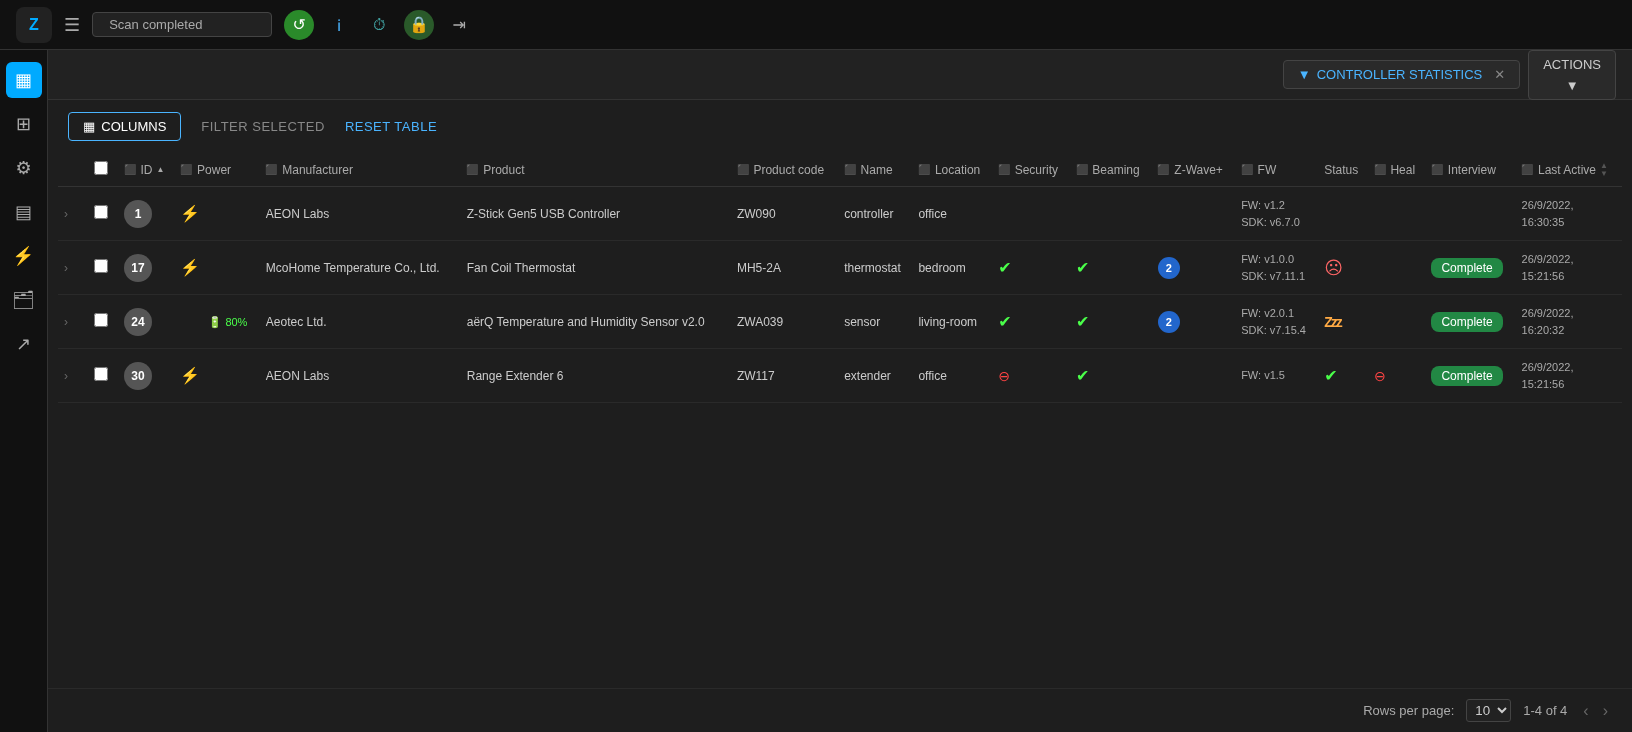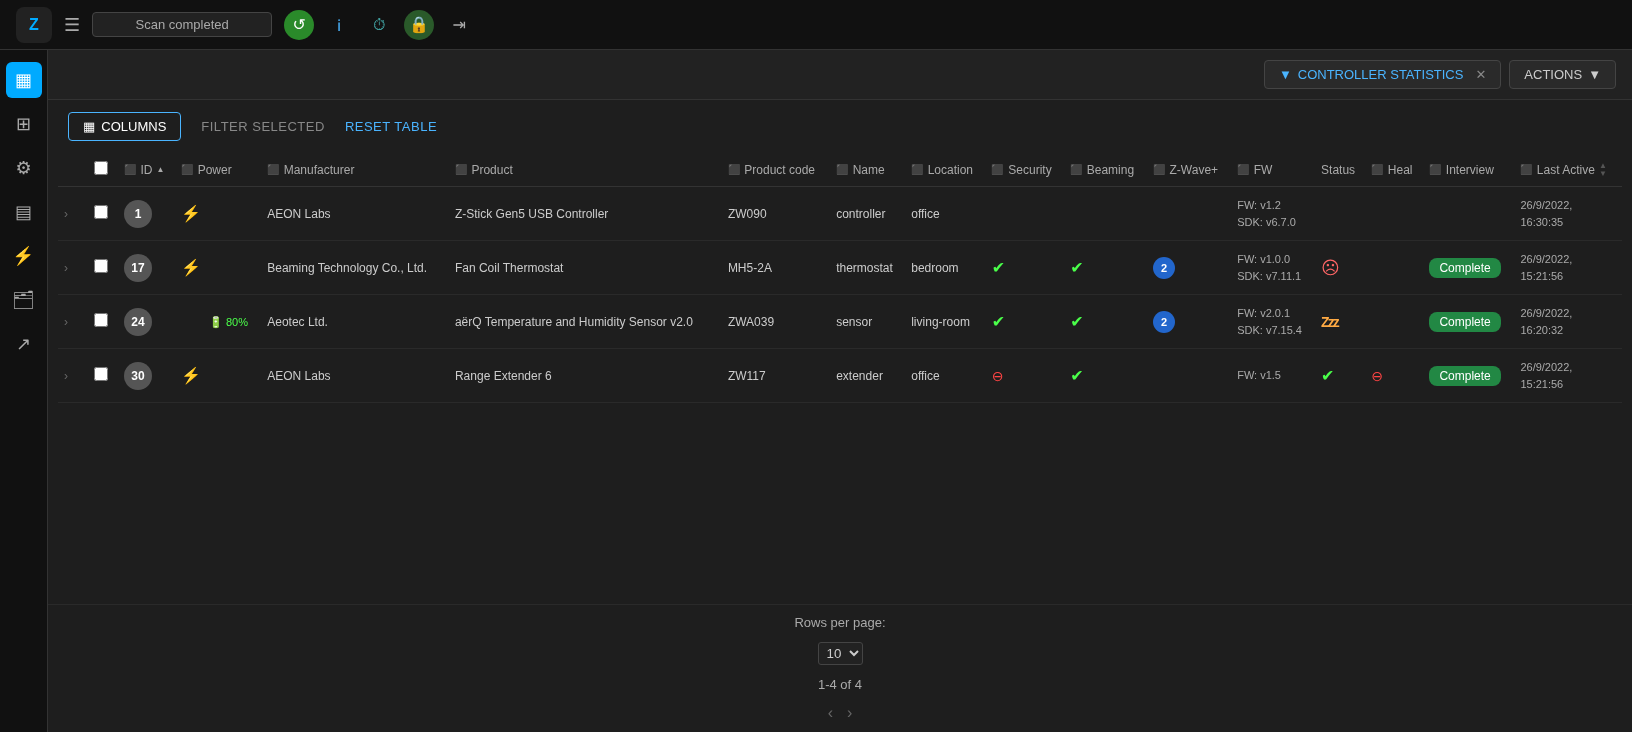--- a/index.html
+++ b/index.html
@@ -27,21 +27,21 @@
     .topbar-menu-icon { color: #aaa; font-size: 18px; cursor: pointer; }
     .topbar-title { color: #fff; font-size: 18px; font-weight: 400; flex: 1; }
     .topbar-scan-box {
       background: #222;
       border: 1px solid #444;
       border-radius: 4px;
       padding: 4px 16px;
       color: #aaa;
       font-size: 13px;
       min-width: 180px;
-      text-align: center;
+      text-align: left;
     }
     .topbar-icons { display: flex; gap: 10px; align-items: center; }
     .topbar-icon-btn {
       width: 30px; height: 30px;
       border-radius: 50%;
       display: flex; align-items: center; justify-content: center;
       cursor: pointer;
       font-size: 16px;
     }
     .topbar-icon-btn.green { background: #2a8a2a; color: #fff; }
@@ -105,20 +105,21 @@
     }
     .header-btn.stats {
       color: #4ab4ff;
       border: 1px solid #444;
       background: #2a2a2a;
     }
     .header-btn.actions {
       color: #ccc;
       border: 1px solid #444;
       background: #2a2a2a;
+      flex-direction: column;
     }
 
     
     .toolbar {
       display: flex;
       align-items: center;
       gap: 20px;
       padding: 12px 20px;
       background: #1e1e1e;
     }
@@ -222,21 +223,20 @@
     
     .pagination {
       display: flex;
       align-items: center;
       justify-content: flex-end;
       padding: 10px 20px;
       gap: 12px;
       color: #aaa;
       font-size: 13px;
       border-top: 1px solid #2a2a2a;
-      flex-direction: column;
     }
     .pagination select {
       background: #222;
       color: #ccc;
       border: 1px solid #444;
       border-radius: 3px;
       padding: 2px 4px;
     }
     .pagination-nav {
       display: flex; gap: 6px;
@@ -431,21 +431,21 @@
               </td>
           </tr>
 
           <tr>
             <td><span class="expand-btn">›</span></td>
             <td><input type="checkbox" class="checkbox" style=""></td>
             <td>
                 <div class="id-badge">17</div>
               </td>
             <td><span class="power-icon">⚡</span></td>
-            <td>Beaming Technology Co., Ltd.</td>
+            <td>McoHome Temperature Co., Ltd.</td>
             <td>Fan Coil Thermostat</td>
             <td>MH5-2A</td>
             <td>thermostat</td>
             <td>bedroom</td>
             <td><span class="status-ok">✔</span></td>
             <td><span class="status-ok">✔</span></td>
             <td>
                 <div class="zwaveplus-badge">2</div>
               </td>
             <td>

